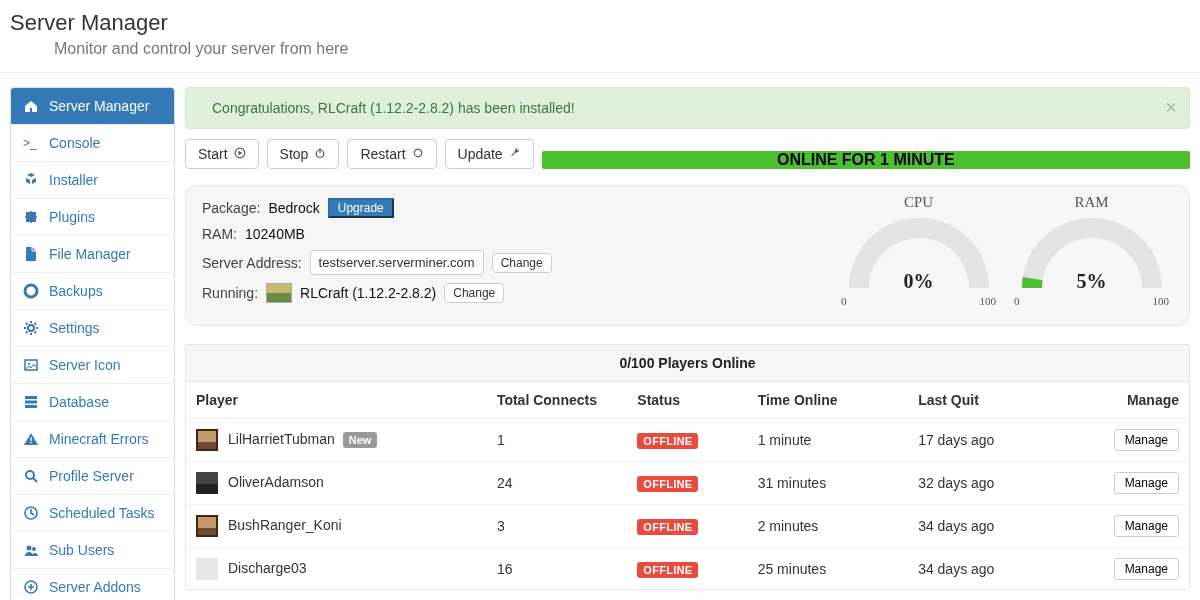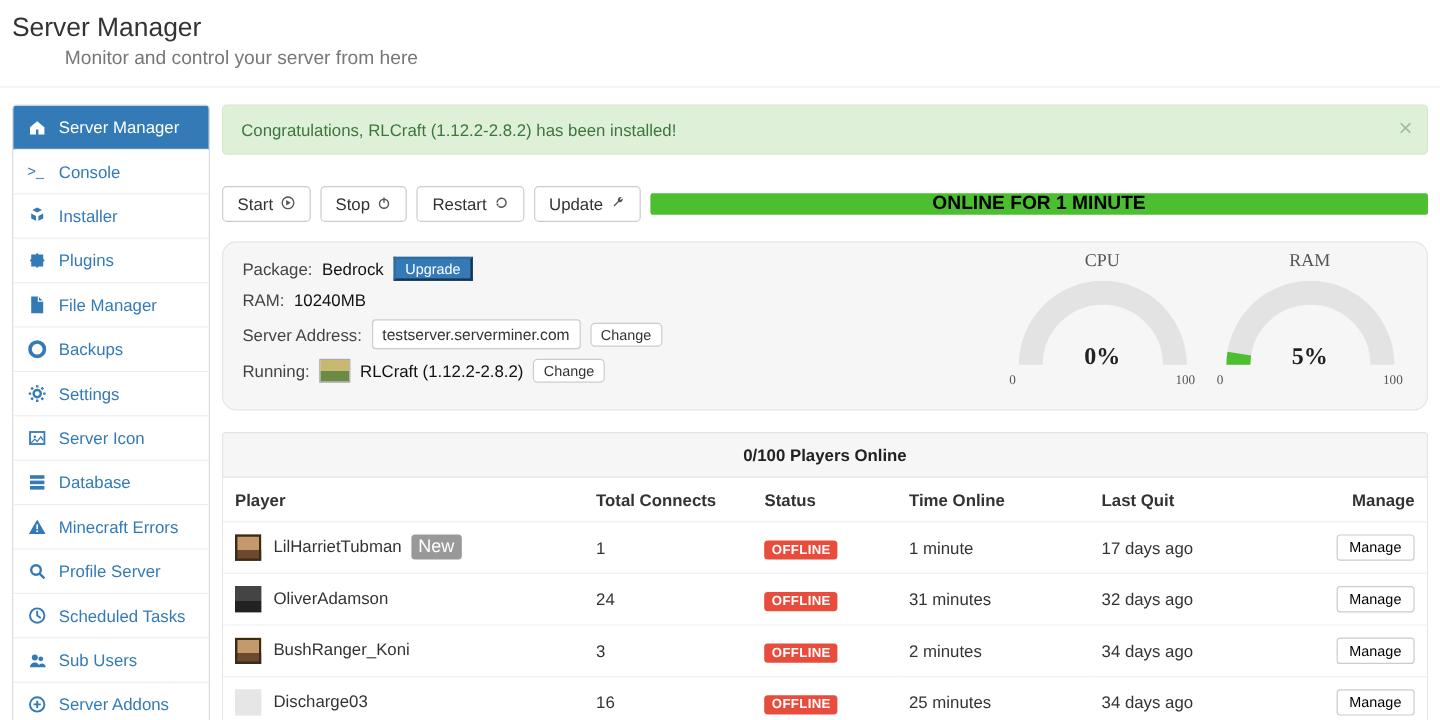--- a/index.html
+++ b/index.html
@@ -9,23 +9,23 @@
   .page-title { font-size: 22px; font-weight: 500; color: #333; }
   .page-sub   { font-size: 16px; color: #777; margin-top: 4px; margin-left: 44px; }
   .body-row { display: flex; padding: 0 10px; gap: 10px; }
   .sidebar { width: 165px; flex: 0 0 165px; margin-top: 14px; border: 1px solid #ddd; border-radius: 4px; overflow: hidden; font-size: 14px; }
   .side-item { display: flex; align-items: center; gap: 10px; padding: 10px 12px; color: #337ab7; cursor: pointer; border-bottom: 1px solid #eee; }
   .side-item:last-child { border-bottom: none; }
   .side-item.active { background: #337ab7; color: #fff; }
   .side-icon { width: 16px; height: 16px; display: inline-flex; align-items: center; justify-content: center; flex: 0 0 16px; }
   .side-icon svg { width: 16px; height: 16px; }
   .main { flex: 1; padding-top: 14px; }
-  .alert { background: #dff0d8; border: 1px solid #d6e9c6; color: #3c763d; padding: 12px 15px; border-radius: 4px; position: relative; margin-bottom: 26px; }
+  .alert { background: #dff0d8; border: 1px solid #d6e9c6; color: #3c763d; padding: 12px 26px; border-radius: 4px; position: relative; margin-bottom: 10px; }
   .alert-close { position: absolute; right: 12px; top: 8px; color: #3c763d; opacity: .4; font-size: 20px; cursor: pointer; background: none; border: none; }
-  .ctrl-row { display: flex; align-items: center; gap: 8px; margin-bottom: 16px; }
+  .ctrl-row { display: flex; align-items: flex-end; gap: 8px; margin-bottom: 16px; }
   .btn { background: #fff; border: 1px solid #ccc; border-radius: 4px; padding: 6px 12px; font-size: 14px; color: #333; cursor: pointer; display: inline-flex; align-items: center; gap: 6px; }
   .btn-sm { padding: 2px 8px; font-size: 12px; }
   .btn-primary { background: #337ab7; border-color: #2e6da4; color: #fff; padding: 1px 8px; font-size: 12px; }
   .online-bar { flex: 1; background: #4cbf31; color: #000; font-weight: 700; text-align: center; display: flex; align-items: center; justify-content: center; font-size: 16px; border-radius: 2px; }
   .panel { border: 1px solid #e5e5e5; border-radius: 12px; background: #f6f6f6; }
   .info-panel { display: flex; margin-bottom: 18px; }
   .info-left { flex: 1; padding: 12px 16px 14px 16px; font-size: 14px; }
   .info-line { margin-bottom: 8px; display: flex; align-items: center; gap: 8px; }
   .info-label { color: #444; }
   .info-val { color: #111; }
@@ -41,21 +41,21 @@
   .players-panel { background: #f6f6f6; border: 1px solid #e5e5e5; border-radius: 3px; }
   .players-header { text-align: center; font-weight: 700; padding: 10px; color: #222; border-bottom: 1px solid #e5e5e5; }
   .table-scroll { max-height: 207px; overflow-y: scroll; background: #fff; }
   table { width: 100%; border-collapse: collapse; }
   th { text-align: left; padding: 10px 10px; font-weight: 700; border-bottom: 1px solid #eee; font-size: 14px; }
   td { padding: 10px 10px; border-bottom: 1px solid #f0f0f0; vertical-align: middle; font-size: 14px; }
   .avatar { width: 22px; height: 22px; display: inline-block; vertical-align: middle; margin-right: 10px; background: #ccc; }
   .avatar.a1 { background: linear-gradient(#c49a6c 60%, #6d4a2f 60%); box-shadow: inset 0 0 0 2px #3a2a18; }
   .avatar.a2 { background: linear-gradient(#444 55%, #222 55%); }
   .avatar.a3 { background: #e6e6e6; }
-  .badge-new { background: #999; color: #fff; font-size: 15px; padding: 2px 6px; border-radius: 3px; margin-left: 4px; }
+  .badge-new { background: #999; color: #fff; font-size: 11px; padding: 2px 6px; border-radius: 3px; margin-left: 4px; font-weight: bold; }
   .badge-offline { background: #e74c3c; color: #fff; font-size: 11px; font-weight: 700; padding: 2px 6px; border-radius: 3px; letter-spacing: .3px; }
   .manage-btn { background: #fff; border: 1px solid #ccc; border-radius: 3px; padding: 3px 10px; font-size: 12px; cursor: pointer; }
   .ic { display: inline-block; vertical-align: middle; }
 </style>
 </head>
 <body>
 
 <div class="wrap">
   <div class="page-header">
     <div class="page-title">Server Manager</div>

